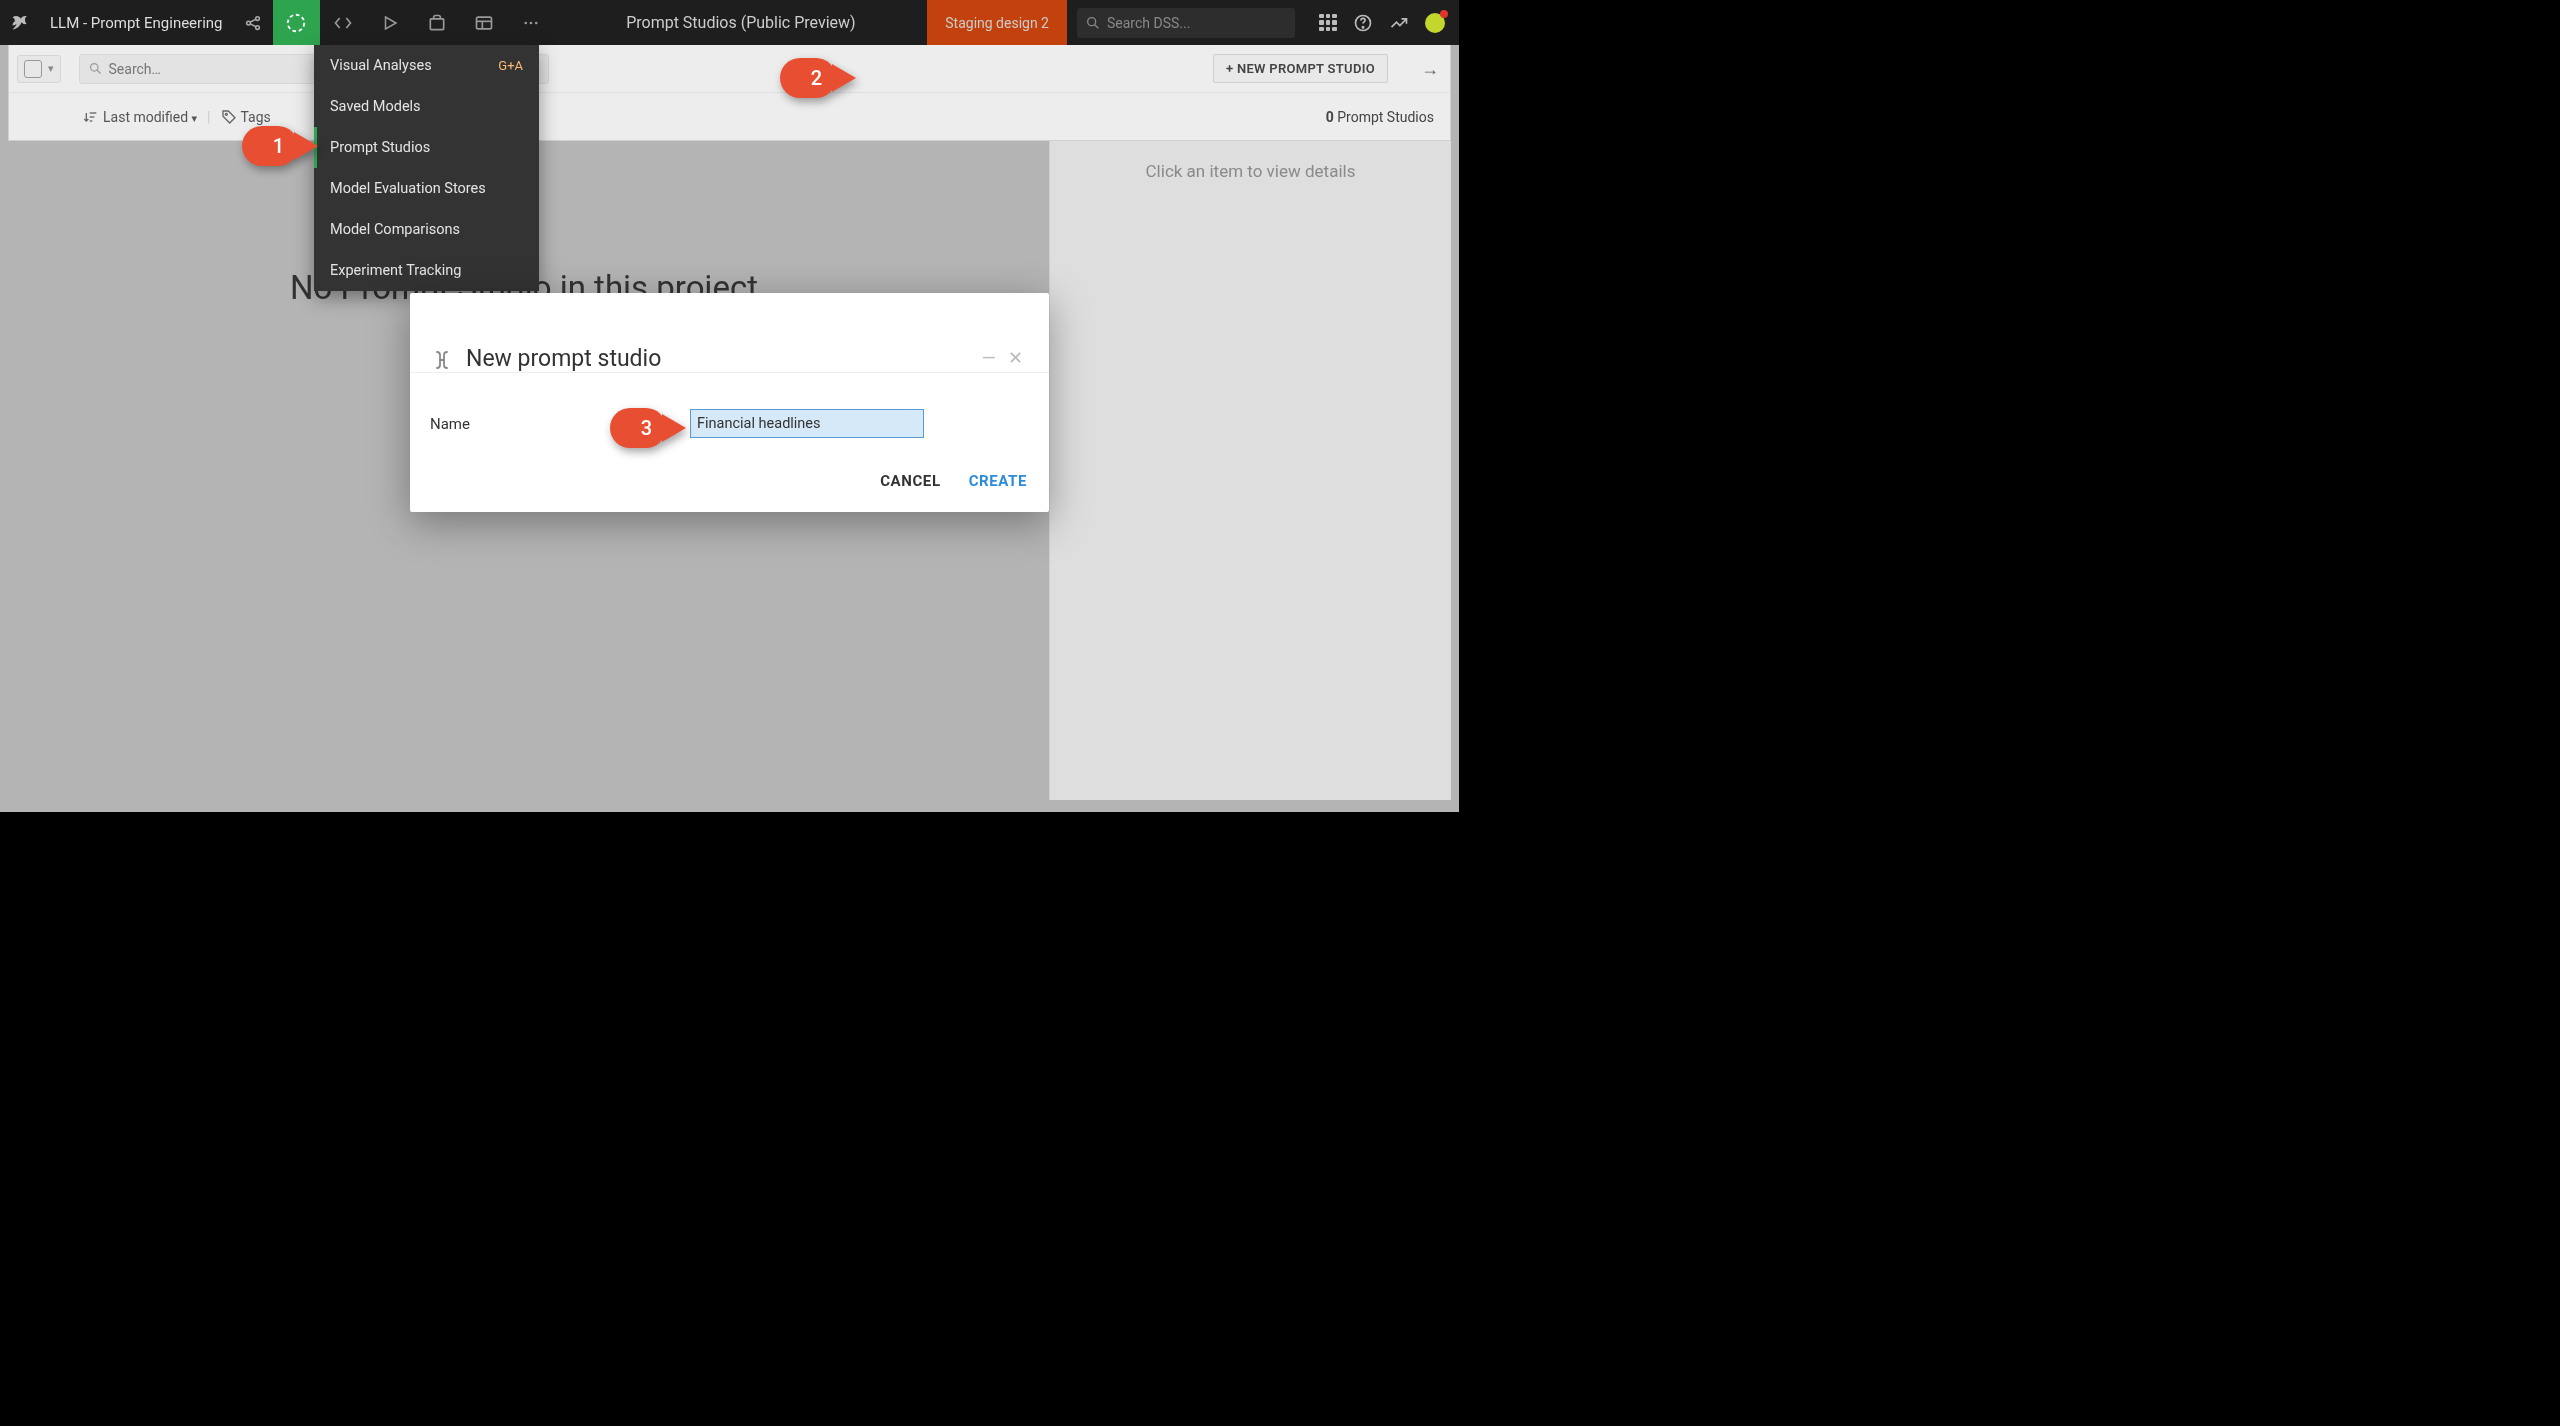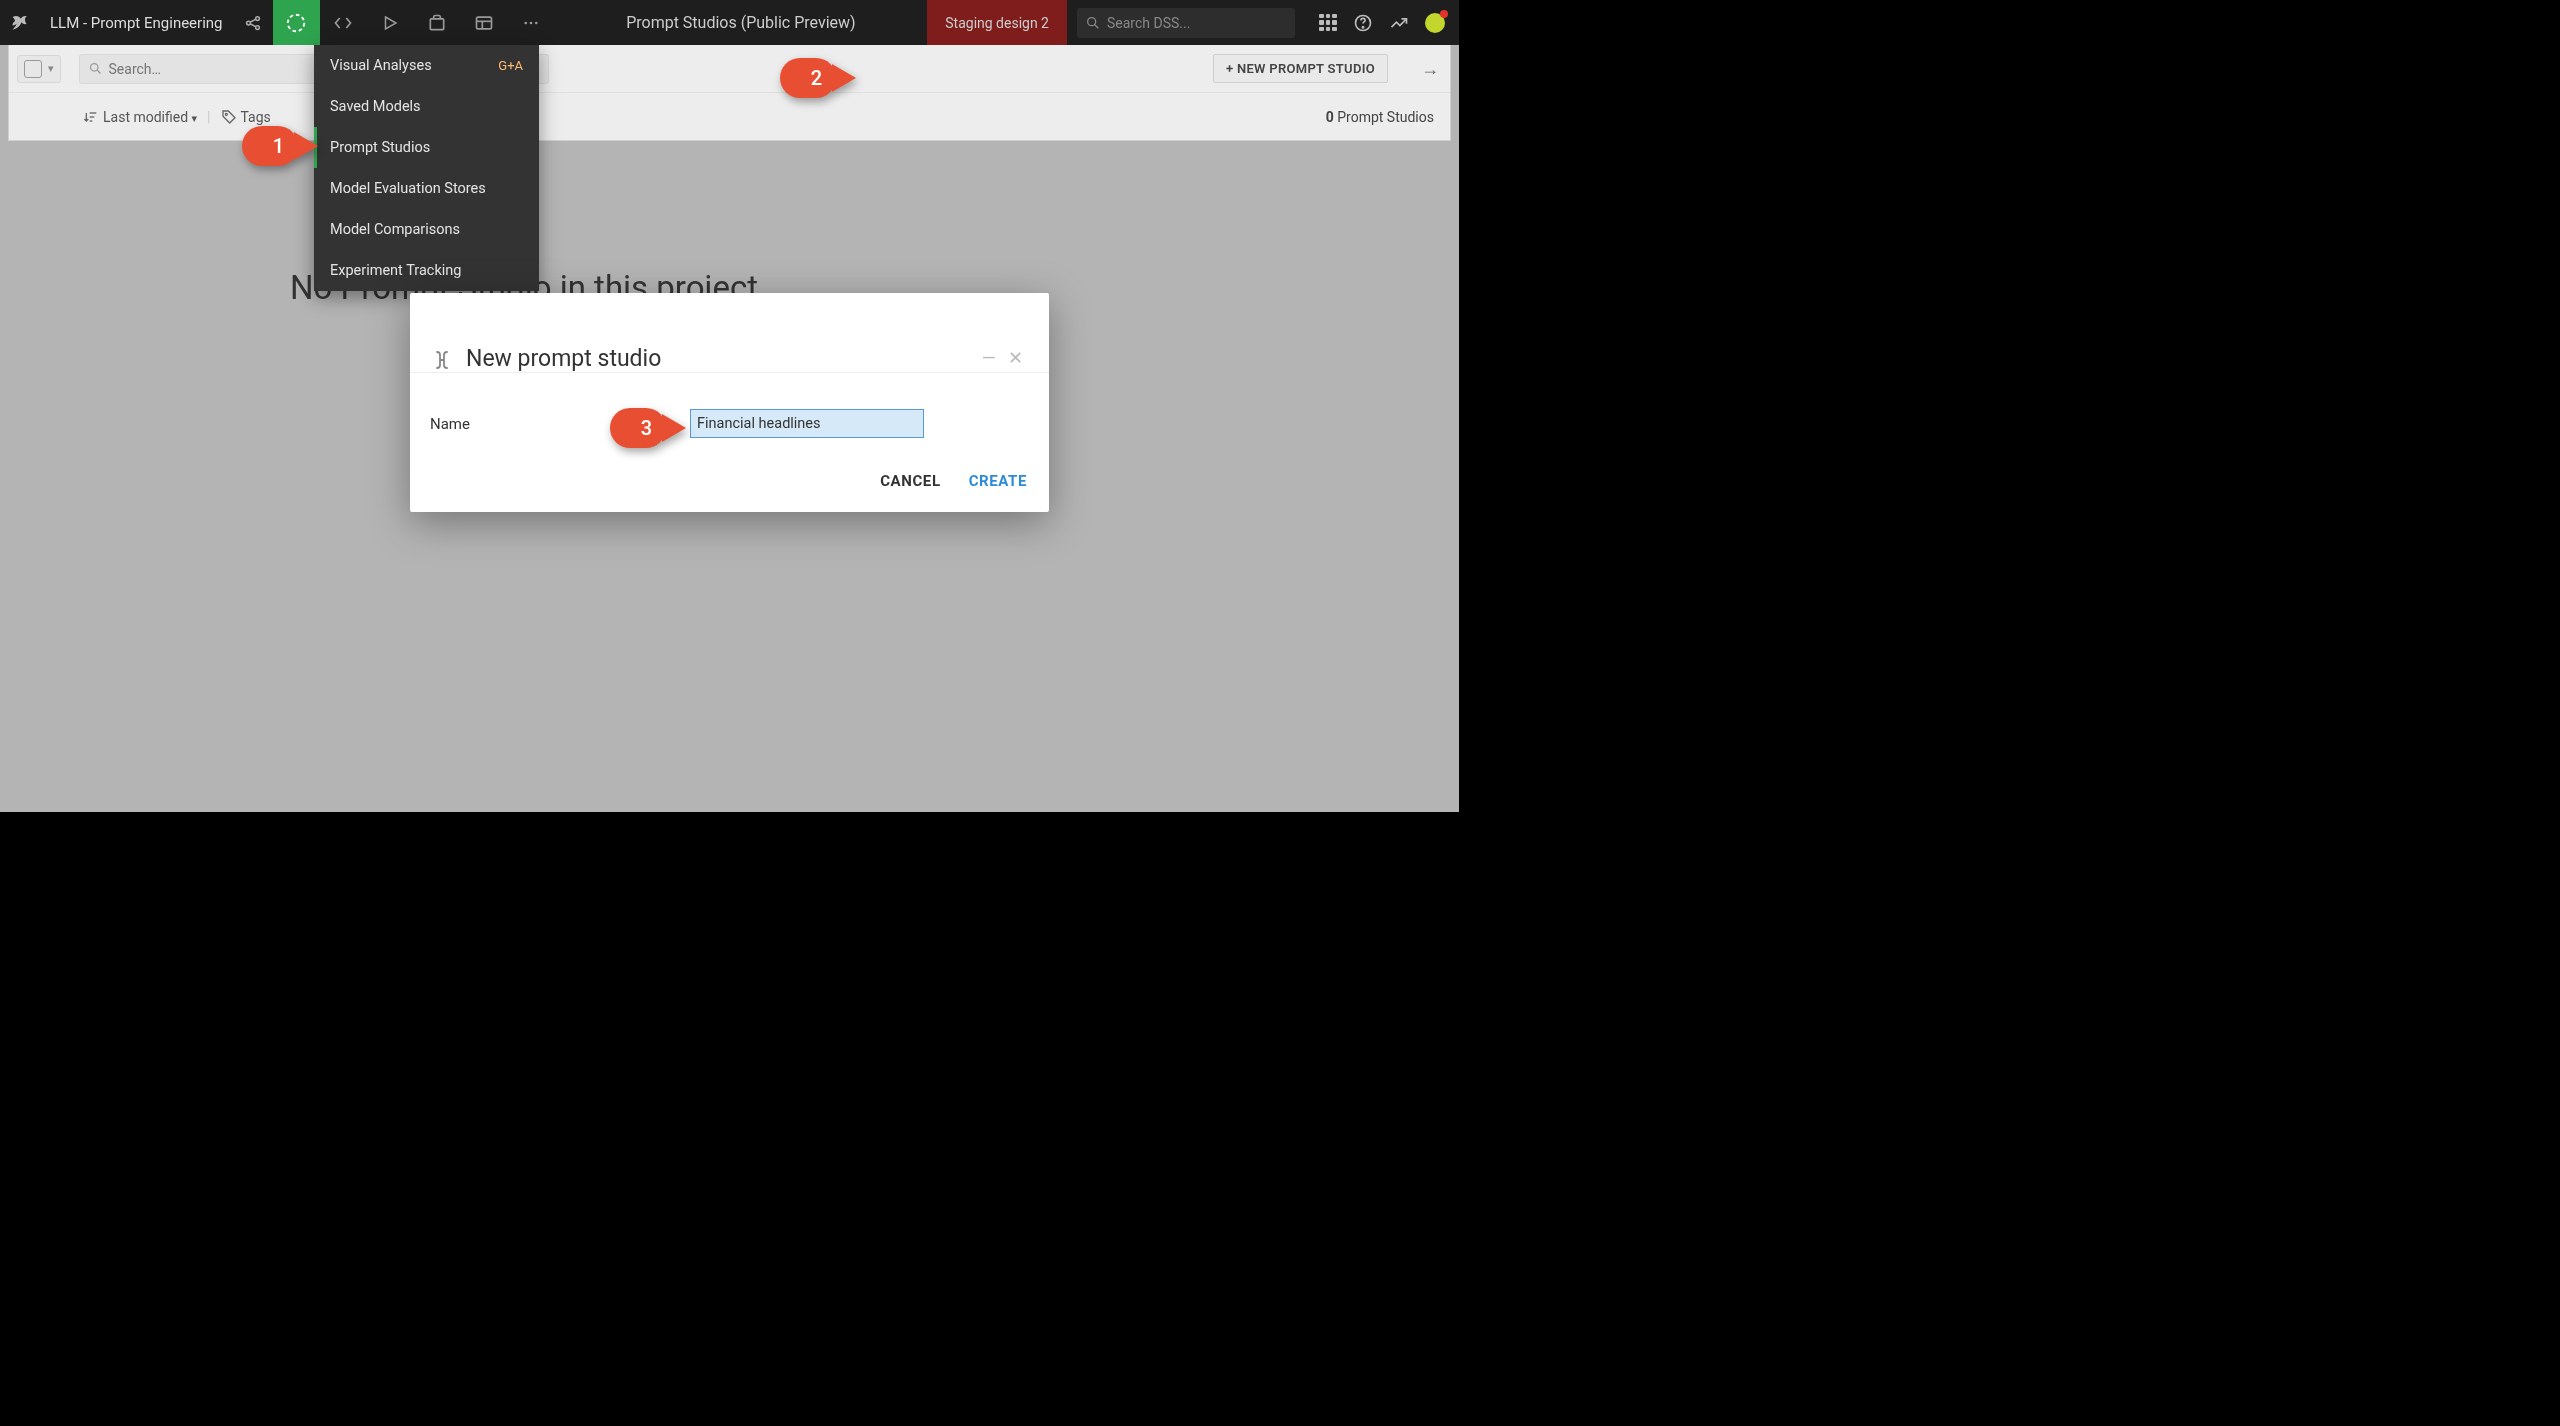--- a/index.html
+++ b/index.html
@@ -36,21 +36,21 @@
   .nav-icon.active { background:#2ea44f; color:#fff; }
   .breadcrumb-center {
     flex: 1;
     text-align: center;
     color: #ccc;
     font-size: 16px;
   }
   .tab-right {
     height:45px; padding: 0 18px;
     display:flex; align-items:center;
-    background:#7f1d1d; color:#ccc;
+    background:#c2410c; color:#ccc;
     font-size:14px;
   }
   .search-dss {
     width: 218px; height: 30px;
     background:#2d2d2d; border-radius:3px;
     margin: 0 10px;
     display:flex; align-items:center;
     padding: 0 8px;
     color:#888;
     font-size: 14px;
@@ -374,20 +374,23 @@
           <path d="M3 3h8l10 10-8 8L3 11V3z"></path>
           <circle cx="8" cy="8" r="1.5"></circle>
         </svg>
       <span>Tags</span>
       <div class="count-area">
         <b>0</b> <span>Prompt Studios</span>
       </div>
     </div>
   </div>
 
+  <div class="right-panel">
+    <span>Click an item to view details</span>
+  </div>
 
   <div class="main-text">
     <h1>No Prompt Studio in this project</h1>
     <p>Prompt Studio</p>
     <p style="margin-top:22px;">Prompt Stu</p>
   </div>
 
   <div class="dropdown">
     <div class="item">
       <span>Visual Analyses</span>

